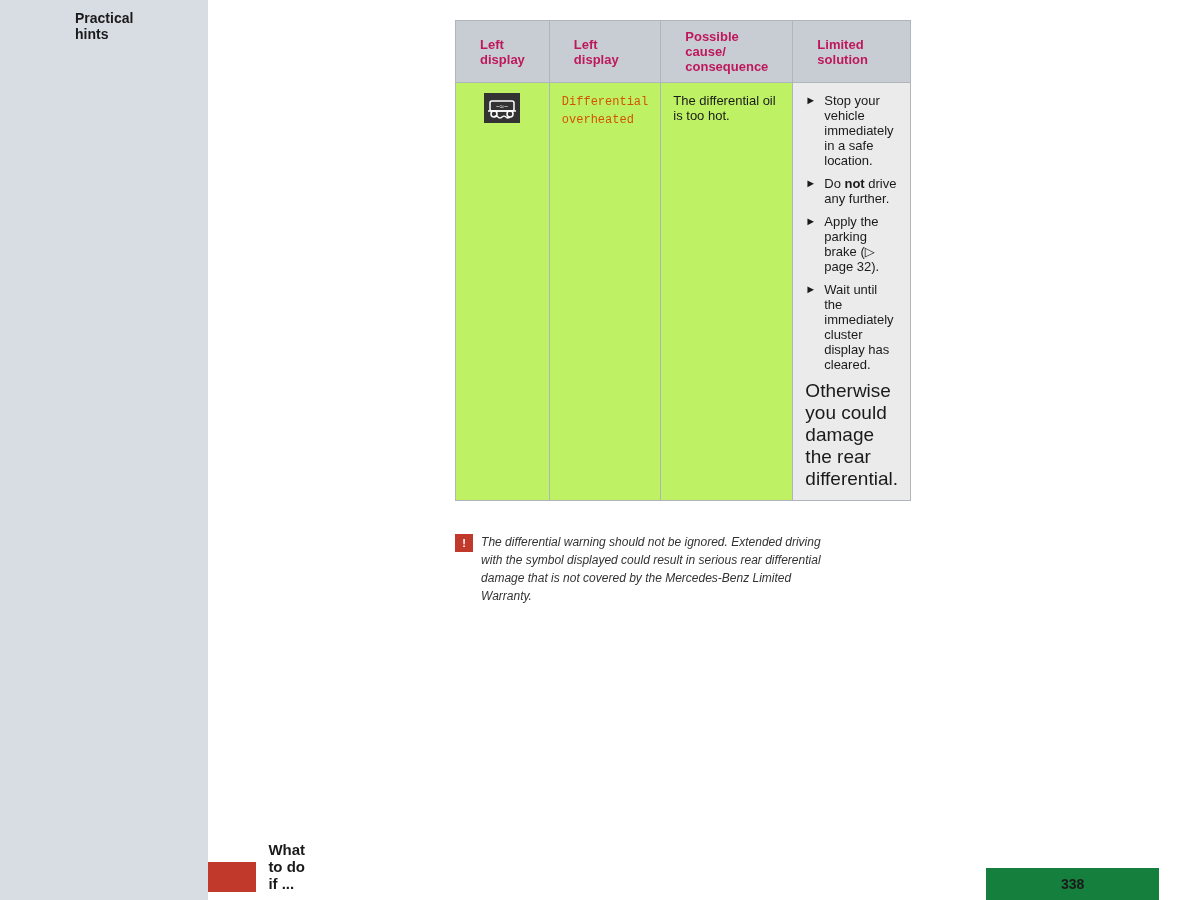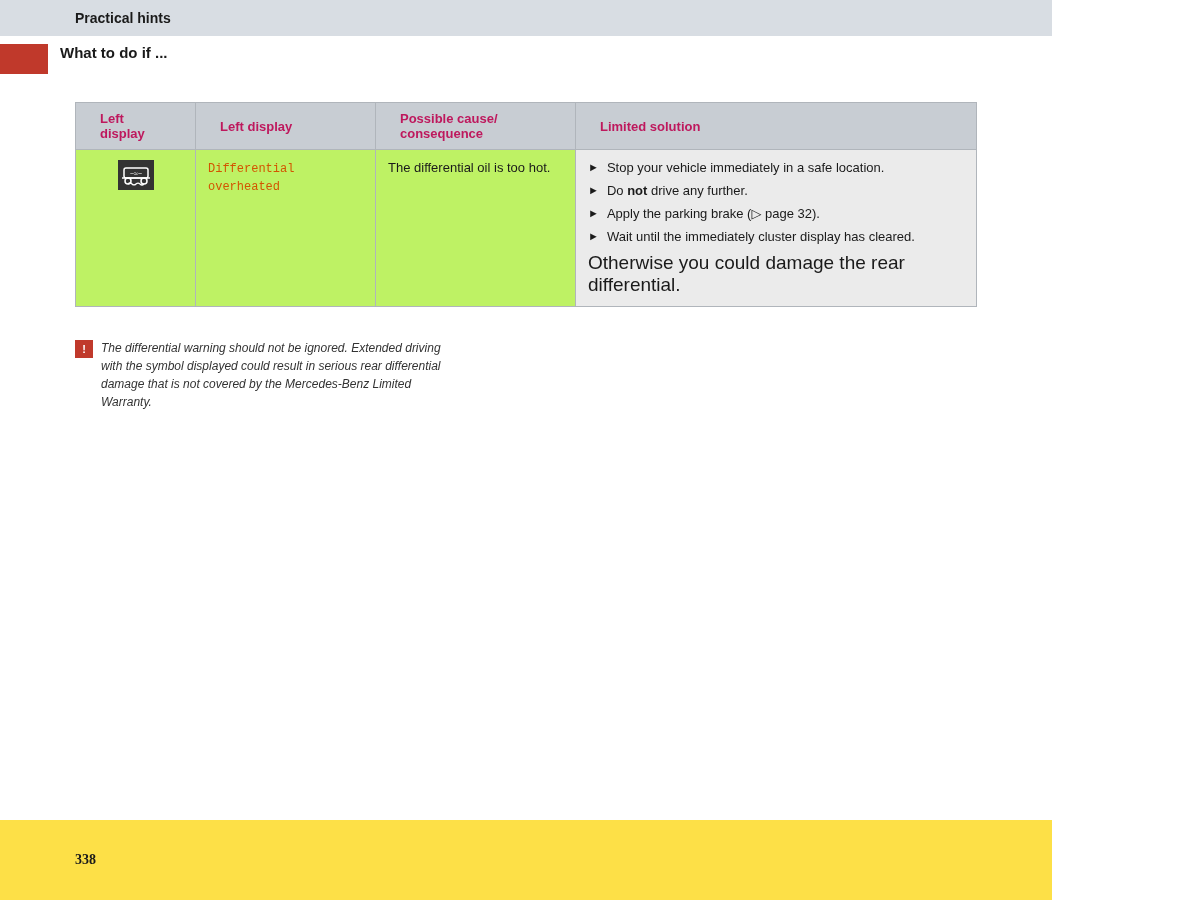--- a/index.html
+++ b/index.html
@@ -11,40 +11,40 @@
       font-size: 13px;
       color: #1a1a1a;
       overflow: hidden;
     }
 
     .page-wrapper {
       width: 1052px;
       height: 900px;
       background: #fff;
       display: flex;
-      flex-direction: column;
+      flex-direction: row;
     }
 
     
     .top-header {
       background: #d8dde3;
       padding: 10px 75px 10px 75px;
       width: 100%;
     }
 
     .top-header-title {
       font-weight: bold;
       font-size: 14px;
       color: #1a1a1a;
     }
 
     
     .section-bar {
       display: flex;
-      align-items: flex-start;
+      align-items: flex-end;
       padding: 8px 75px 8px 0;
       background: #fff;
     }
 
     .red-marker {
       width: 48px;
       height: 30px;
       background: #c0392b;
       margin-right: 12px;
       flex-shrink: 0;
@@ -182,24 +182,23 @@
     .warning-text {
       font-style: italic;
       font-size: 12px;
       color: #333;
       line-height: 1.5;
       max-width: 340px;
     }
 
     
     .bottom-footer {
-      background: #fde047;
-      padding: 32px 75px;
+      background: #15803d;
+      padding: 8px 75px;
       margin-top: auto;
-      font-family: Liberation Serif, serif;
     }
 
     .page-number {
       font-weight: bold;
       font-size: 14px;
       color: #1a1a1a;
     }
   </style>
 </head>
 <body>

